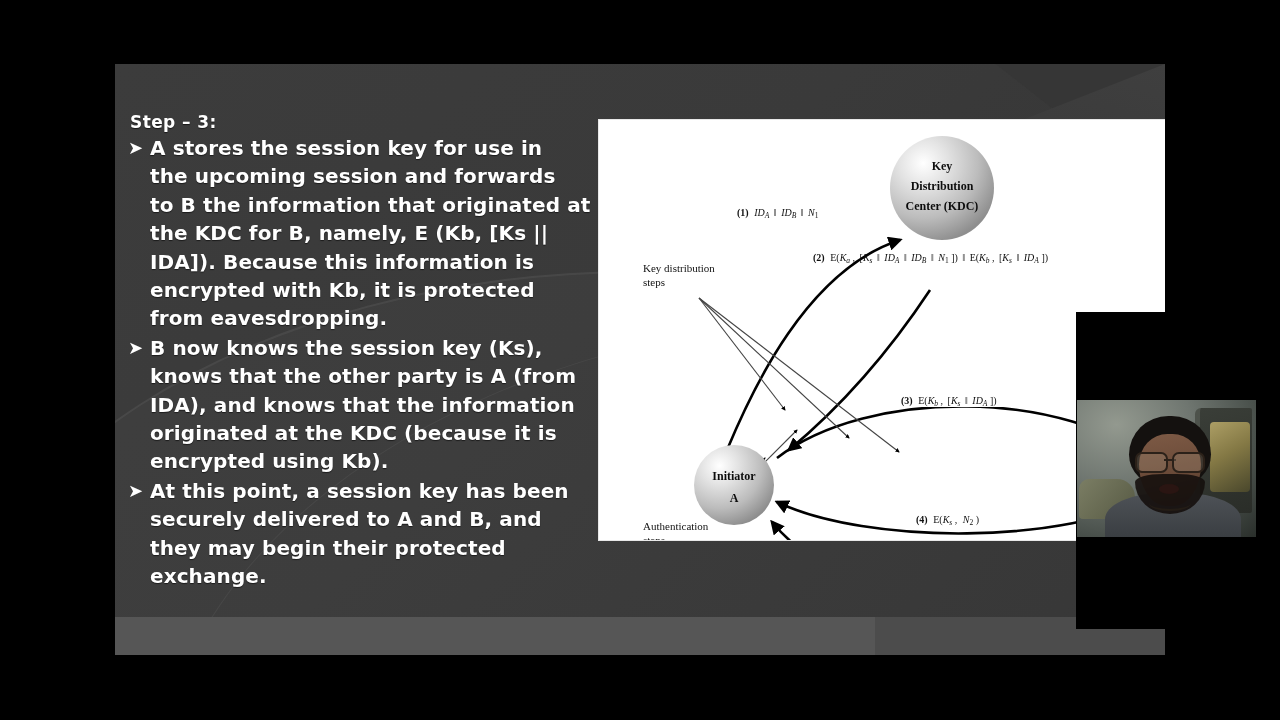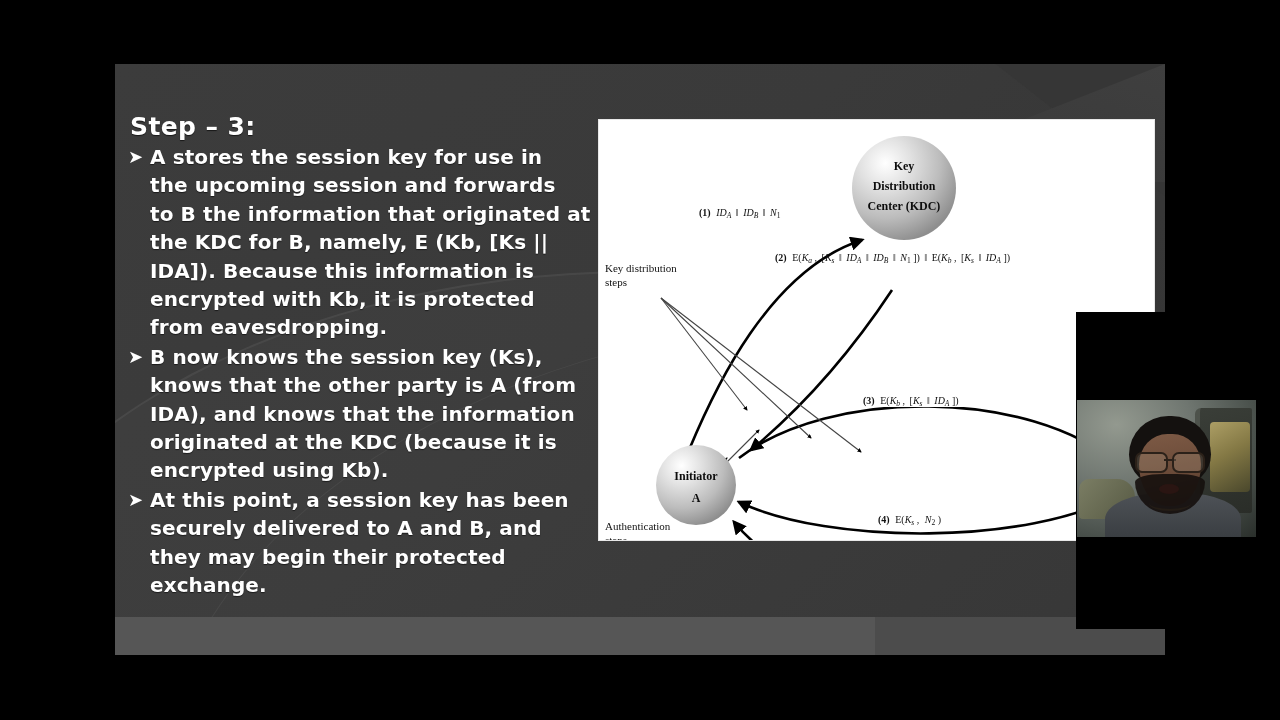--- a/index.html
+++ b/index.html
@@ -94,21 +94,21 @@
   #text-col {
     position: absolute;
     left: 11px;
     top: 48px;
     width: 480px;
     color: #ffffff;
   }
   #step-title {
     font-family: "DejaVu Sans", sans-serif;
     font-weight: bold;
-    font-size: 25px;
+    font-size: 17px;
     letter-spacing: .4px;
     margin: 0 0 2px 4px;
     text-shadow: 0 1px 1px rgba(0,0,0,.6);
   }
   .bullet-row {
     display: flex;
     align-items: flex-start;
     margin-bottom: 1px;
   }
   .bullet-mark {
@@ -134,20 +134,21 @@
   
   #diagram {
     position: absolute;
     left: 484px;
     top: 56px;
     width: 555px;
     height: 420px;
     background: #ffffff;
     box-shadow: 0 0 0 1px #e8e8e8;
     overflow: hidden;
+    padding-left: 38px;
   }
   #diagram svg { display: block; }
   .dlabel {
     font-family: "Liberation Serif", serif;
     font-size: 10px;
     fill: #111;
   }
   .dnode {
     font-family: "Liberation Serif", serif;
     font-weight: bold;

